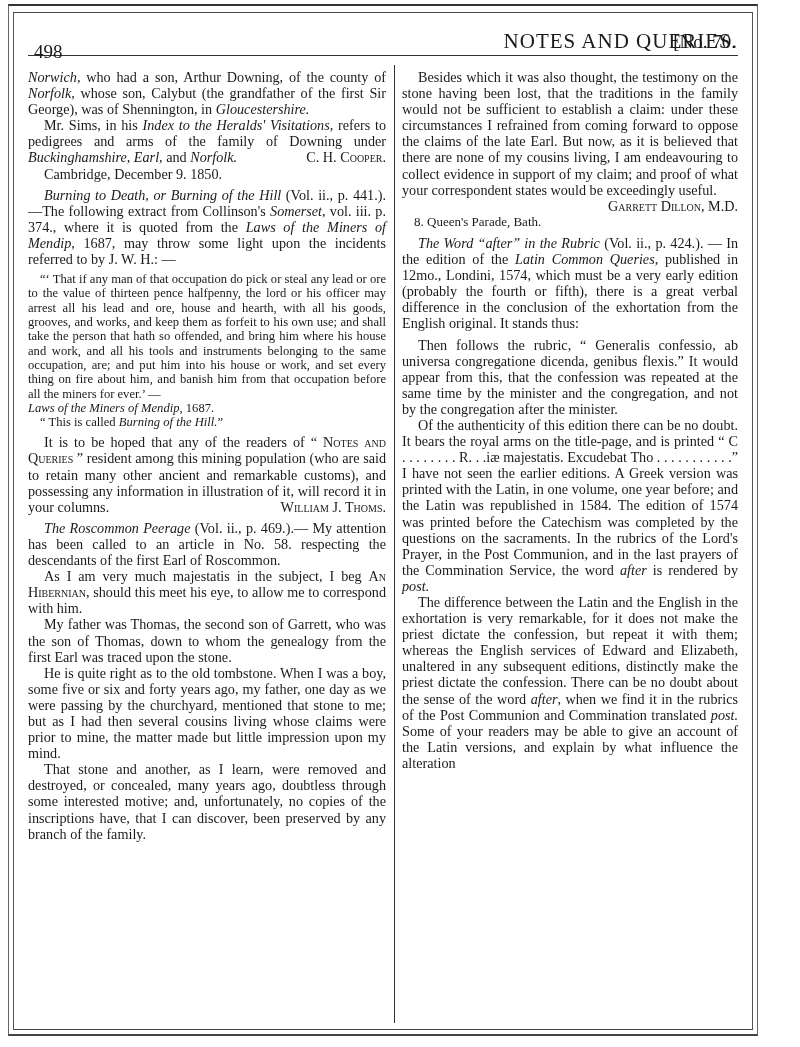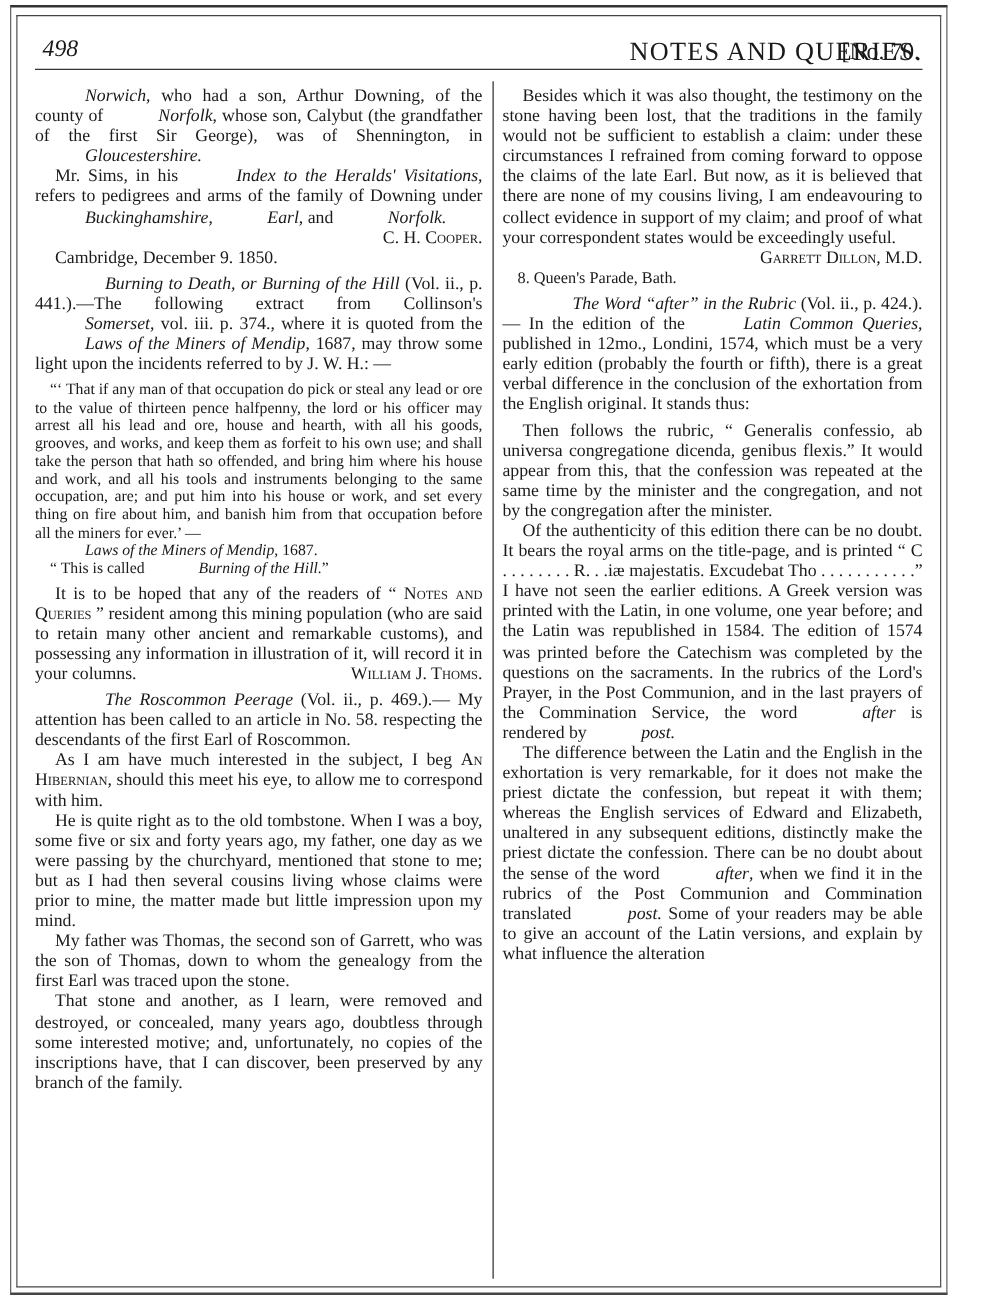--- a/index.html
+++ b/index.html
@@ -6,38 +6,38 @@
   body { width: 800px; height: 1047px; position: relative; overflow: hidden;
          font-family: "Liberation Serif", "DejaVu Serif", serif; color: #1a1a1a; }
   .page { position: absolute; left: 8px; top: 4px; width: 750px; height: 1032px;
           border-top: 2px solid #333; border-left: 1px solid #666; border-right: 1px solid #666;
           border-bottom: 2px solid #444; box-sizing: border-box; }
   .inner { position: absolute; left: 4px; top: 6px; width: 740px; height: 1018px;
            border-top: 1px solid #444; border-left: 1px solid #555; border-right: 1px solid #555;
            border-bottom: 1px solid #444; box-sizing: border-box; }
   .header { position: absolute; left: 14px; right: 14px; top: 12px; height: 30px;
             border-bottom: 1px solid #333; }
-  .pnum { position: absolute; left: 6px; top: 4px; font-size: 19px; font-style: italic; }
+  .pnum { position: absolute; left: 6px; top: 16px; font-size: 19px; }
   .ptitle { position: absolute; left: 0; right: 0; top: 4px; text-align: right;
             font-size: 21px; letter-spacing: 1px; }
   .issue { position: absolute; right: 2px; top: 6px; font-size: 19px; }
   .col { position: absolute; top: 56px; font-size: 14.2px; line-height: 16.1px; text-align: justify; }
   .col-left { left: 14px; width: 358px; }
   .col-right { left: 388px; width: 336px; }
   .divider { position: absolute; left: 380px; top: 52px; width: 1px; height: 958px; background: #333; }
   p { margin: 0; text-indent: 16px; }
   p.noind { text-indent: 0; }
   p.gap { margin-top: 5px; }
   .sig { float: right; font-variant: small-caps; text-indent: 0; }
   .sc { font-variant: small-caps; }
   .quote { font-size: 12.6px; line-height: 14.3px; }
   .quote p { text-indent: 12px; }
   .dateline { padding-left: 16px; text-indent: 0; }
   .small { font-size: 13px; padding-left: 12px; text-indent: 0; margin-top: 12px; }
-  i { font-style: italic; margin-left: 40px; }
+  i { font-style: italic; }
 </style>
 </head>
 <body>
 
 <div class="page">
   <div class="inner">
     <div class="header">
       <span class="pnum">498</span>
       <div class="ptitle">NOTES AND QUERIES.</div>
       <span class="issue">[No. 70.</span>
@@ -53,23 +53,23 @@
       <p class="gap"><i>Burning to Death, or Burning of the Hill</i><span> (Vol. ii., p. 441.).—The following extract from Collinson's </span><i>Somerset</i><span>, vol. iii. p. 374., where it is quoted from the </span><i>Laws of the Miners of Mendip</i><span>, 1687, may throw some light upon the incidents referred to by J. W. H.: —</span></p>
 
       <div class="quote gap" style="margin-top:5px">
         <p><span>“‘ That if any man of that occupation do pick or steal any lead or ore to the value of thirteen pence halfpenny, the lord or his officer may arrest all his lead and ore, house and hearth, with all his goods, grooves, and works, and keep them as forfeit to his own use; and shall take the person that hath so offended, and bring him where his house and work, and all his tools and instruments belonging to the same occupation, are; and put him into his house or work, and set every thing on fire about him, and banish him from that occupation before all the miners for ever.’ —</span><br><i>Laws of the Miners of Mendip</i><span>, 1687.</span></p>
         <p><span>“ This is called </span><i>Burning of the Hill.</i><span>”</span></p>
       </div>
 
       <p class="gap"><span>It is to be hoped that any of the readers of “ </span><span class="sc">Notes and Queries</span><span> ” resident among this mining population (who are said to retain many other ancient and remarkable customs), and possessing any information in illustration of it, will record it in your columns.</span> <span class="sig">William J. Thoms.</span></p>
 
       <p class="gap" style="clear:both"><i>The Roscommon Peerage</i><span> (Vol. ii., p. 469.).— My attention has been called to an article in No. 58. respecting the descendants of the first Earl of Roscommon.</span></p>
-      <p><span>As I am have much interested in the subject, I beg </span><span class="sc">An Hibernian</span><span>, should this meet his eye, to allow me to correspond with him.</span></p>
+      <p><span>As I am very much majestatis in the subject, I beg </span><span class="sc">An Hibernian</span><span>, should this meet his eye, to allow me to correspond with him.</span></p>
+      <p>My father was Thomas, the second son of Garrett, who was the son of Thomas, down to whom the genealogy from the first Earl was traced upon the stone.</p>
       <p>He is quite right as to the old tombstone. When I was a boy, some five or six and forty years ago, my father, one day as we were passing by the churchyard, mentioned that stone to me; but as I had then several cousins living whose claims were prior to mine, the matter made but little impression upon my mind.</p>
-      <p>My father was Thomas, the second son of Garrett, who was the son of Thomas, down to whom the genealogy from the first Earl was traced upon the stone.</p>
       <p>That stone and another, as I learn, were removed and destroyed, or concealed, many years ago, doubtless through some interested motive; and, unfortunately, no copies of the inscriptions have, that I can discover, been preserved by any branch of the family.</p>
     </div>
 
     <div class="col col-right">
       <p><span>Besides which it was also thought, the testimony on the stone having been lost, that the traditions in the family would not be sufficient to establish a claim: under these circumstances I refrained from coming forward to oppose the claims of the late Earl. But now, as it is believed that there are none of my cousins living, I am endeavouring to collect evidence in support of my claim; and proof of what your correspondent states would be exceedingly useful.</span> <span class="sig">Garrett Dillon, M.D.</span></p>
       <p class="small" style="clear:both">8. Queen's Parade, Bath.</p>
 
       <p class="gap"><i>The Word “after” in the Rubric</i><span> (Vol. ii., p. 424.). — In the edition of the </span><i>Latin Common Queries</i><span>, published in 12mo., Londini, 1574, which must be a very early edition (probably the fourth or fifth), there is a great verbal difference in the conclusion of the exhortation from the English original. It stands thus:</span></p>
 
 

